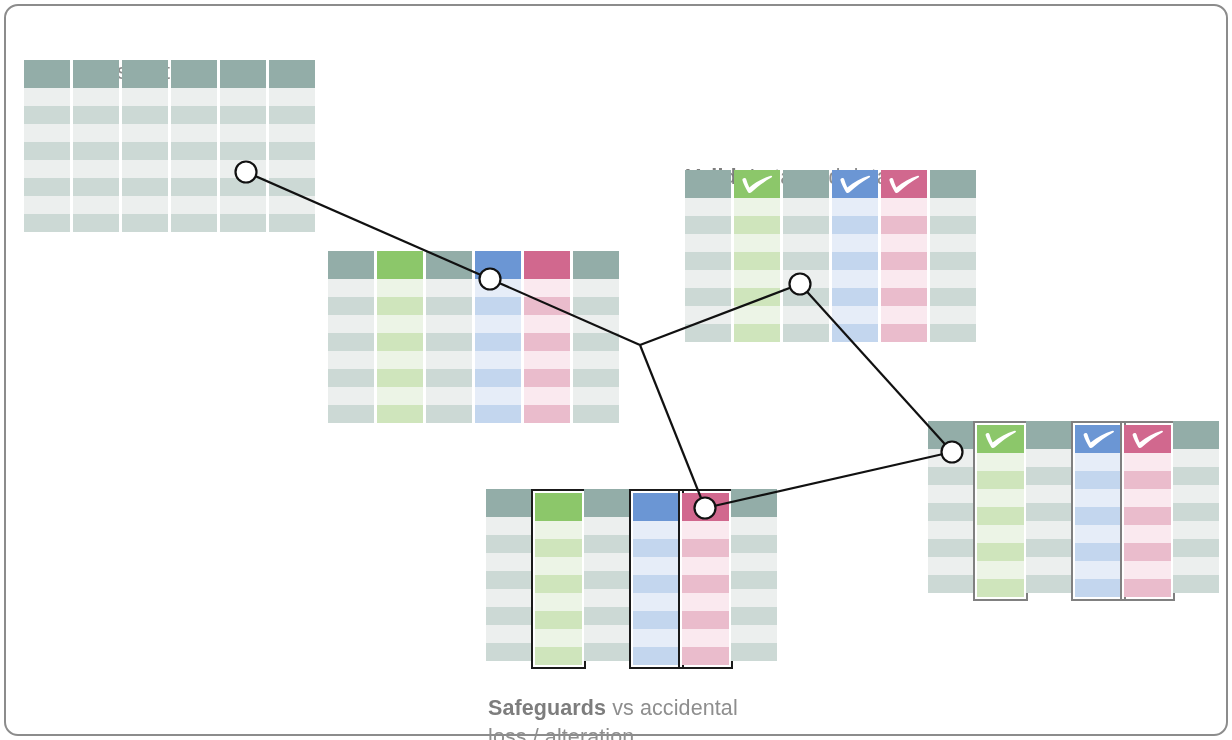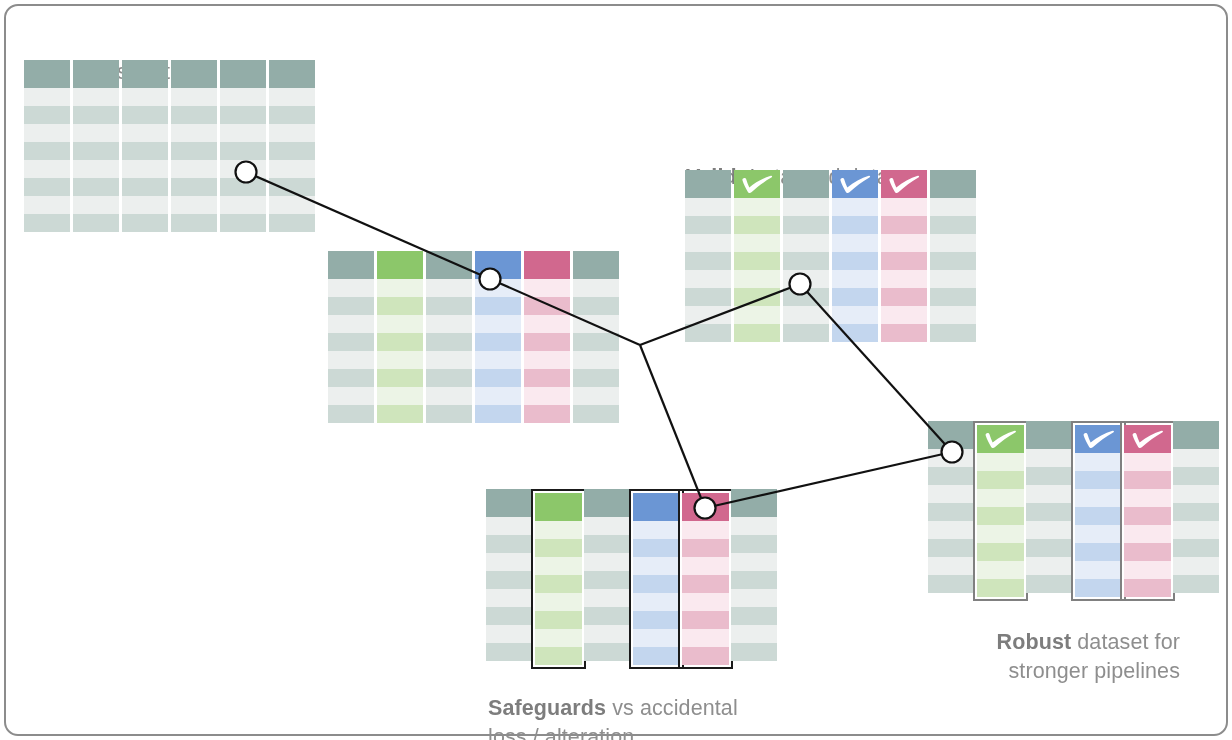--- a/index.html
+++ b/index.html
@@ -463,24 +463,20 @@
         <div class="cell" style="height: 18px; background: rgb(236, 239, 238);"></div>
         <div class="cell" style="height: 18px; background: rgb(204, 217, 213);"></div>
         <div class="cell" style="height: 18px; background: rgb(236, 239, 238);"></div>
         <div class="cell" style="height: 18px; background: rgb(204, 217, 213);"></div>
         <div class="cell" style="height: 18px; background: rgb(236, 239, 238);"></div>
         <div class="cell" style="height: 18px; background: rgb(204, 217, 213);"></div>
         <div class="cell" style="height: 18px; background: rgb(236, 239, 238);"></div>
         <div class="cell" style="height: 18px; background: rgb(204, 217, 213);"></div>
       </div>
     </div>
-  <div class="label right" style="left:780px; top:600px; width:400px;">
-    <b>Robust</b><span> dataset for
-stronger pipelines</span>
-  </div>
 
   <svg id="connectors" viewBox="0 0 1232 740">
       <line x1="246" y1="172" x2="490" y2="279" stroke="#111111" stroke-width="2.2"></line>
       <line x1="490" y1="279" x2="640" y2="345" stroke="#111111" stroke-width="2.2"></line>
       <line x1="640" y1="345" x2="800" y2="284" stroke="#111111" stroke-width="2.2"></line>
       <line x1="800" y1="284" x2="952" y2="452" stroke="#111111" stroke-width="2.2"></line>
       <line x1="640" y1="345" x2="705" y2="508" stroke="#111111" stroke-width="2.2"></line>
       <line x1="705" y1="508" x2="952" y2="452" stroke="#111111" stroke-width="2.2"></line>
       <circle cx="246" cy="172" r="10.5" fill="#ffffff" stroke="#111111" stroke-width="2.2"></circle>
       <circle cx="490" cy="279" r="10.5" fill="#ffffff" stroke="#111111" stroke-width="2.2"></circle>

